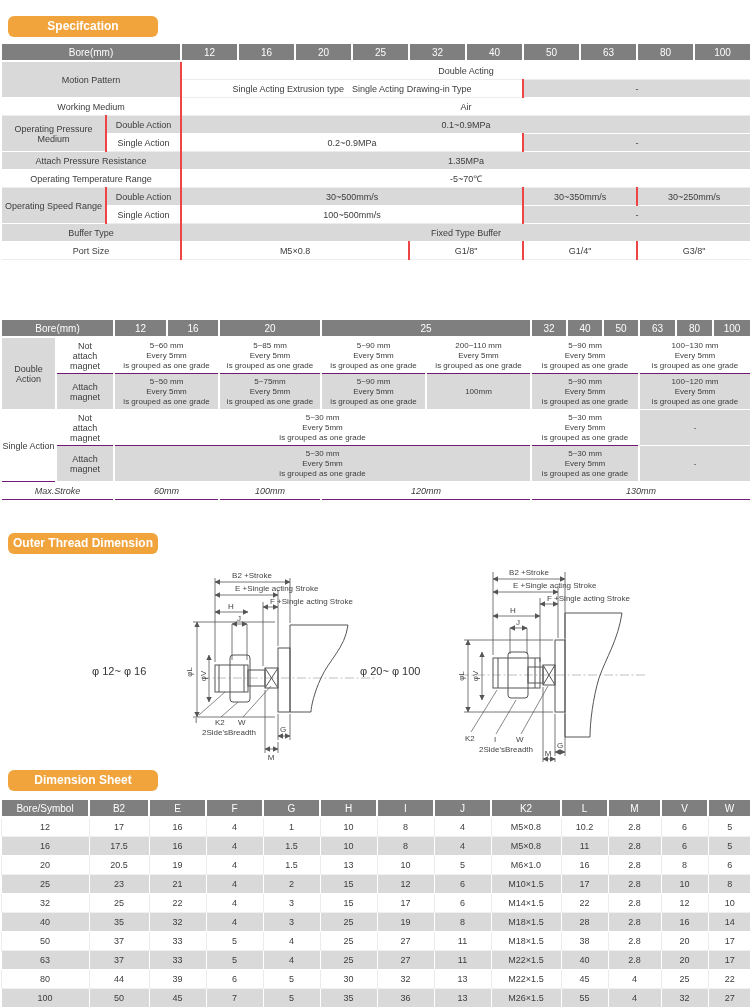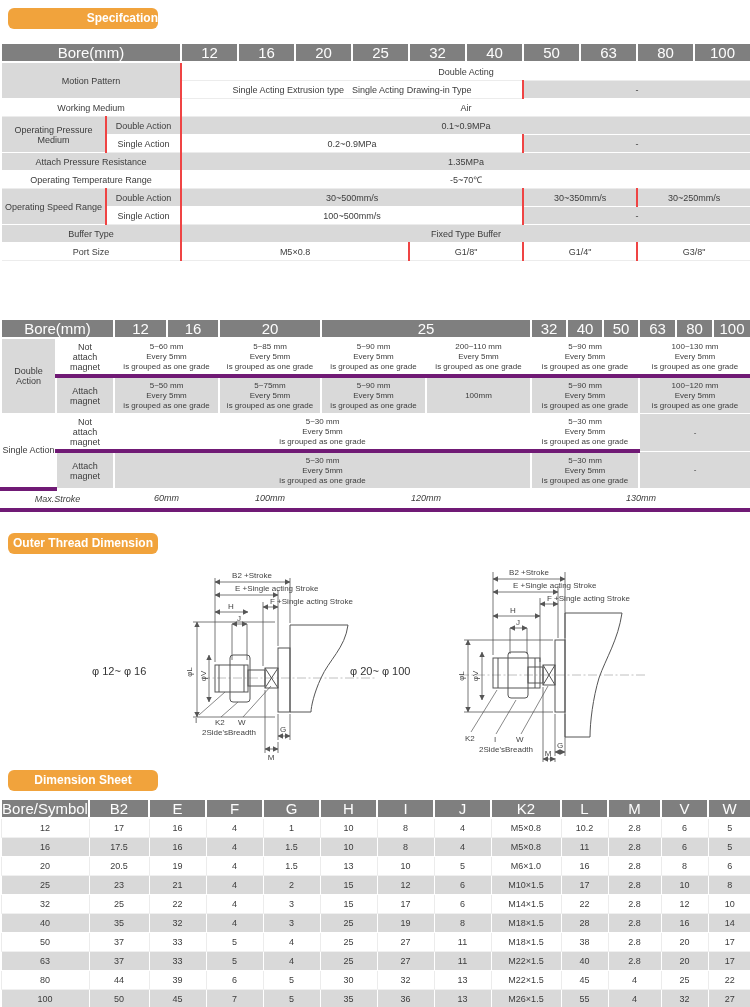--- a/index.html
+++ b/index.html
@@ -10,27 +10,27 @@
            border-radius:6px; color:#fff; font-size:12px; font-weight:bold;
            line-height:21px; text-align:center; }
 
   table { position:absolute; left:0; border-collapse:collapse; table-layout:fixed; }
   td,th { text-align:center; vertical-align:middle; padding:0; overflow:hidden; }
 
   .spec { top:44px; width:750px; font-size:9px; color:#3c3c3c; }
   .spec td { height:17px; border-left:2px solid #fff; border-right:2px solid #ef4444; border-bottom:1px solid #ececec; background:#fff; }
   .spec th, .stroke th, .dims th { background:#7f7f7f; color:#fdfdfd; font-weight:normal;
         height:16px; border-left:2px solid #fff; border-right:2px solid #fff;
-        border-bottom:2px solid #fff; font-size:15px; }
+        border-bottom:2px solid #fff; font-size:10px; }
   .g { background:#d9d9d9 !important; border-bottom:1px solid #fff !important; border-top:1px solid #fff; }
   .vsep { border-left:1px solid #ddd !important; }
   .gaptxt { display:inline-block; margin-left:8px; }
 
   .stroke { top:320px; width:750px; font-size:8px; color:#3c3c3c; }
-  .stroke td { border-left:2px solid #fff; border-right:2px solid #fff; border-bottom:4px solid #701a75; background:#fff; }
+  .stroke td { border-left:2px solid #fff; border-right:2px solid #fff; border-bottom:1px solid #701a75; background:#fff; }
   .stroke .lbl { font-size:9px; }
   .nal { padding:0 9px; line-height:10px; }
   .r36 td { height:35px; }
   .c3 div { line-height:10px; }
   .maxrow td { height:17px; font-size:9px;font-style:italic; }
 
   .dims { top:800px; width:750px; font-size:9px; color:#3c3c3c; }
   .dims td { height:18px; background:#fff; border-bottom:1px solid #f0f0f0; border-left:1px solid #ececec; }
   .dims tr.alt td { background:#d9d9d9; border-left:1px solid #fff; border-bottom:1px solid #fff; }
 
@@ -40,21 +40,21 @@
   .cl { stroke:#b0b0b0; stroke-width:0.8; stroke-dasharray:9 2.5 2 2.5; }
   .dim line { stroke:#555; stroke-width:0.8; }
   .part { stroke:#555; fill:none; stroke-width:1; }
   .ldr line { stroke:#555; stroke-width:0.7; }
 </style>
 </head>
 <body>
 
 <div class="page">
 
-  <div class="badge" style="top:8px;text-align:right;">Specifcation</div>
+  <div class="badge" style="top:16px;">Specifcation</div>
 
   <table class="spec">
     <colgroup>
       <col style="width:105px">
         <col style="width:75px">
       <col style="width:57px">
         <col style="width:57px">
         <col style="width:57px">
         <col style="width:57px">
         <col style="width:57px">
@@ -328,21 +328,21 @@
       <text x="31" y="116" text-anchor="middle" transform="rotate(-90 31 116)">φV</text>
       <text x="20" y="163">I</text>
       <text x="40" y="165">K2</text>
       <text x="63" y="165">W</text>
       <text x="27" y="175">2Side'sBreadth</text>
       <text x="105" y="172">G</text>
       <text x="96" y="200" text-anchor="middle">M</text>
     </g>
   </svg>
 
-  <div class="drawlbl" style="top:665px;left:350px;">φ 20~ φ 100</div>
+  <div class="drawlbl" style="top:665px;left:360px;">φ 20~ φ 100</div>
 
   <svg class="draw" style="top:560px;left:455px;" width="295" height="205" viewBox="0 0 295 205">
     <defs>
       <marker id="arR" viewBox="0 0 8 8" refX="7.5" refY="4" markerWidth="7" markerHeight="7" orient="auto-start-reverse">
         <path d="M0,0 L8,4 L0,8 z" fill="#555"></path>
       </marker>
     </defs>
     <line class="cl" x1="5" y1="115" x2="190" y2="115"></line>
     <g class="part">
       <path d="M110,53 L167,53 C163,80 151,98 144,118 C138,138 135,162 135,177 L110,177 Z"></path>

